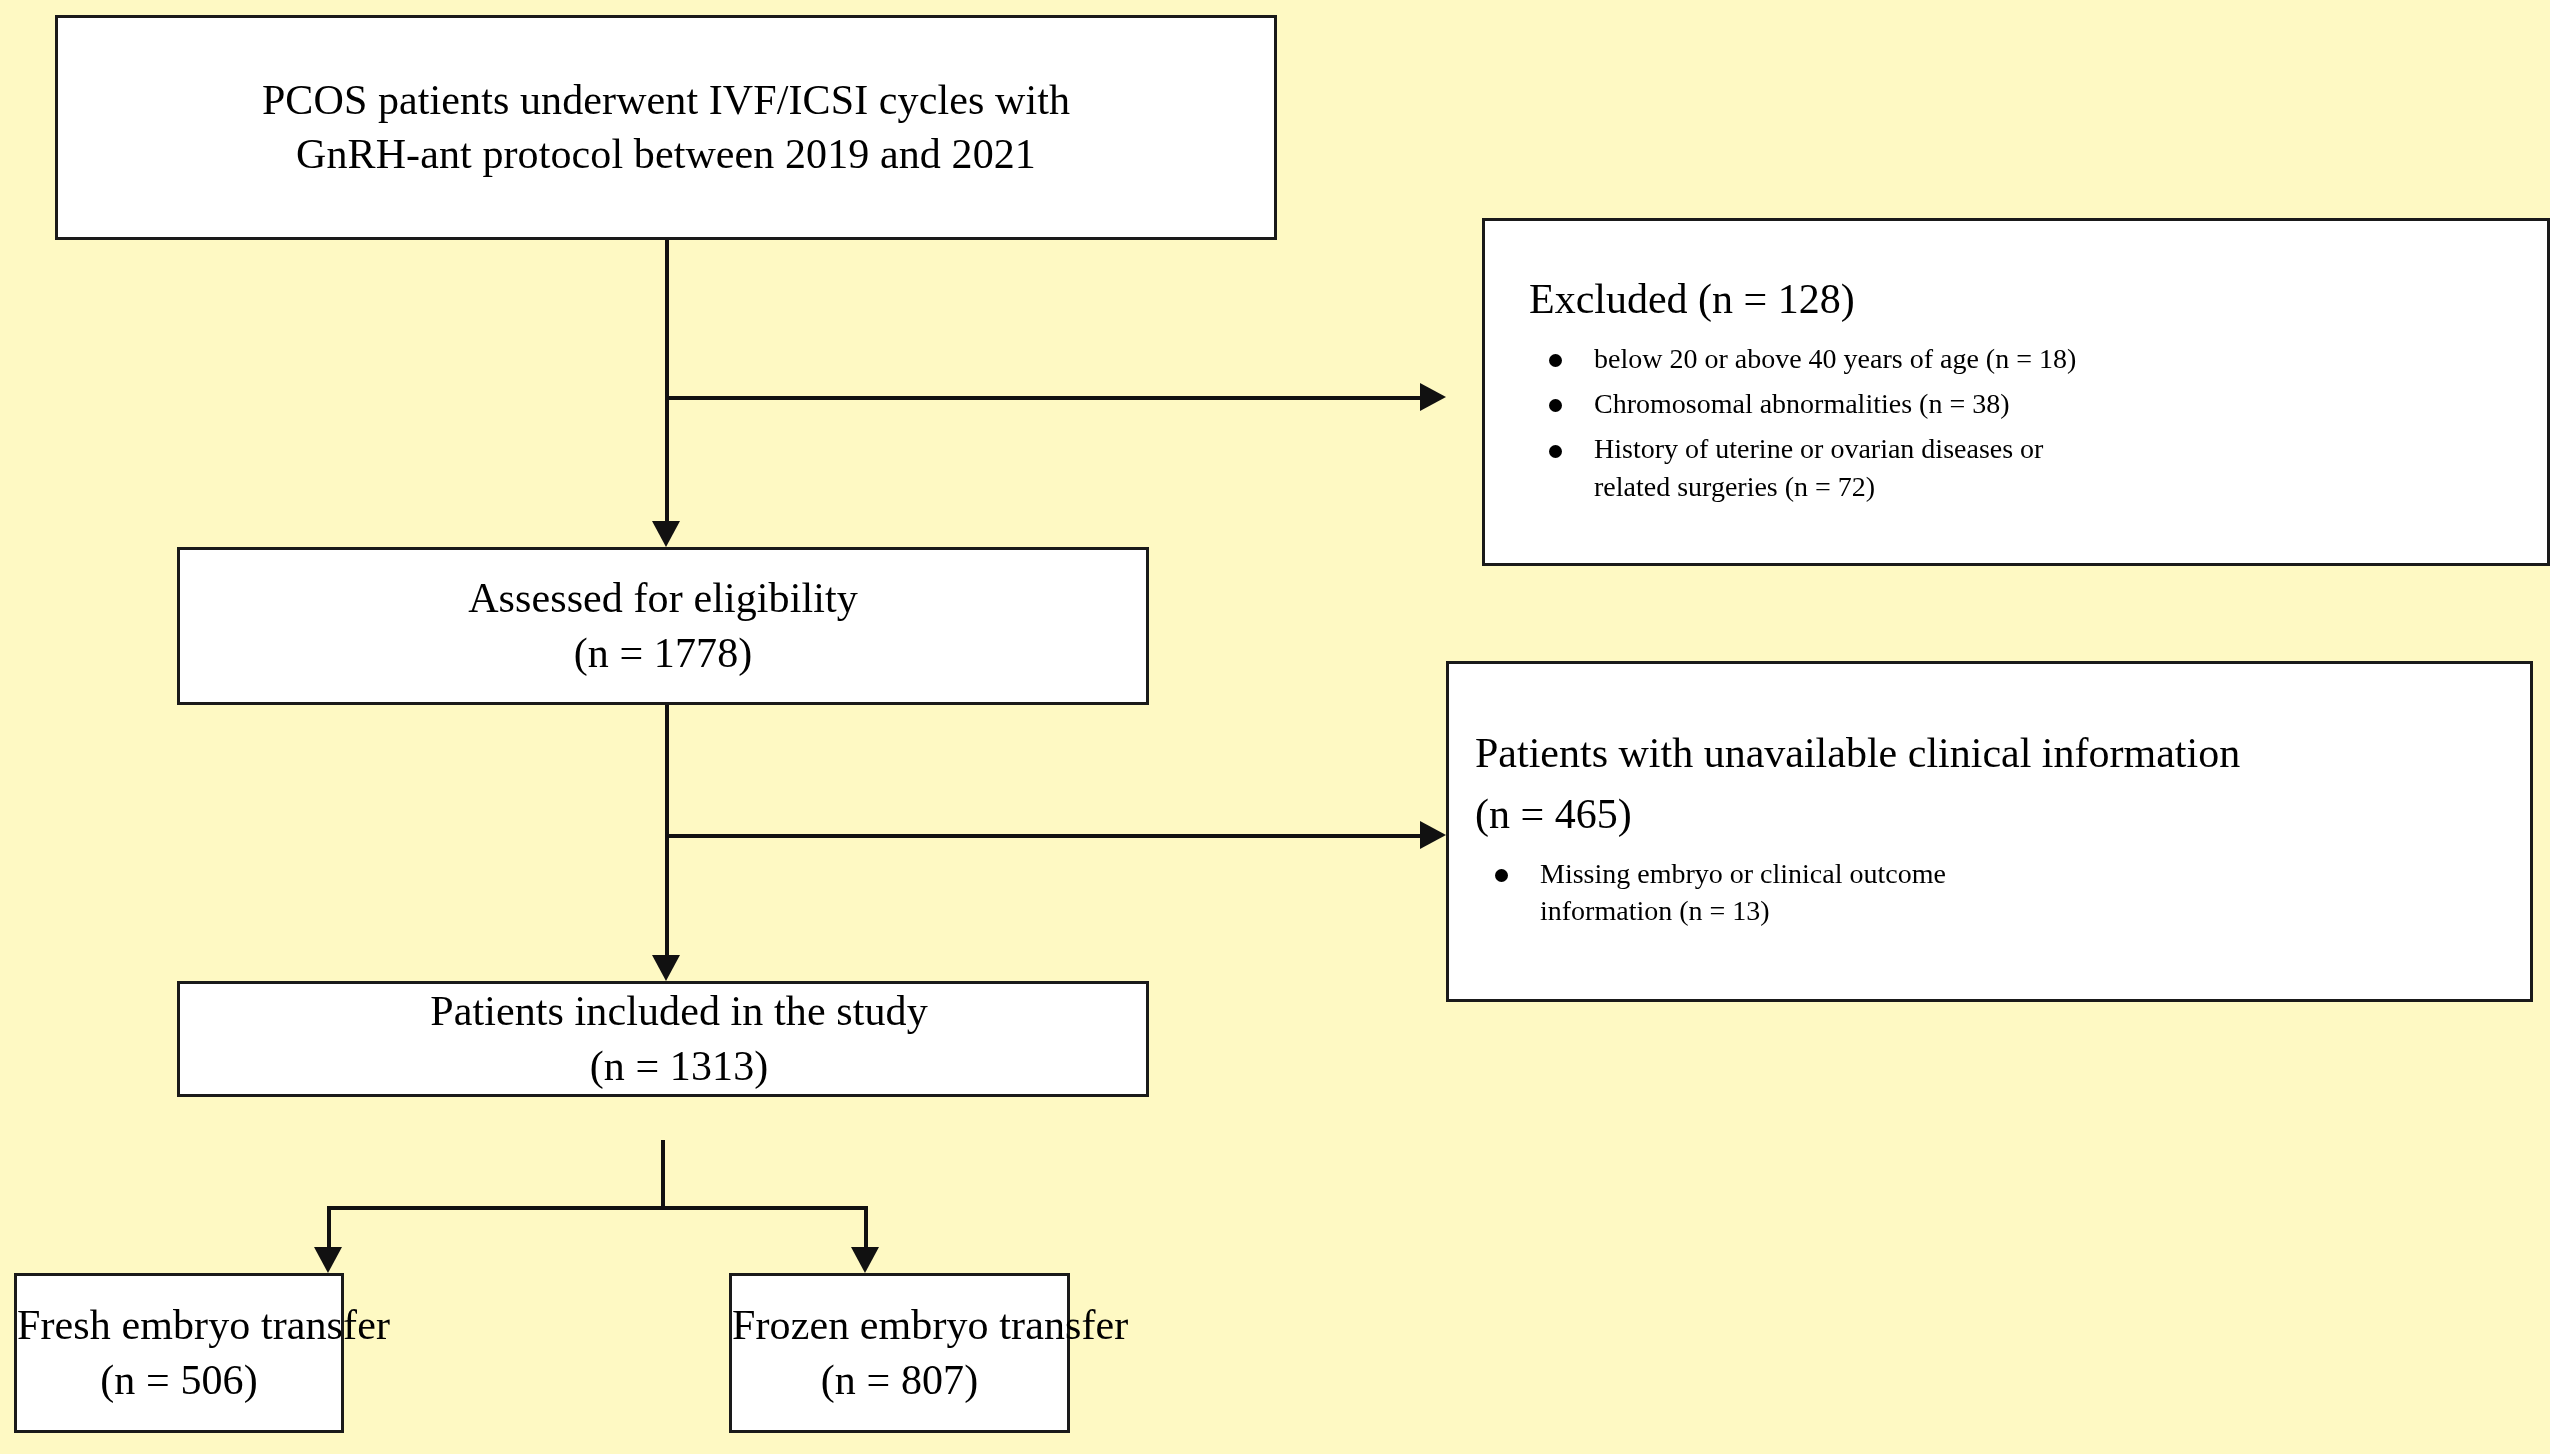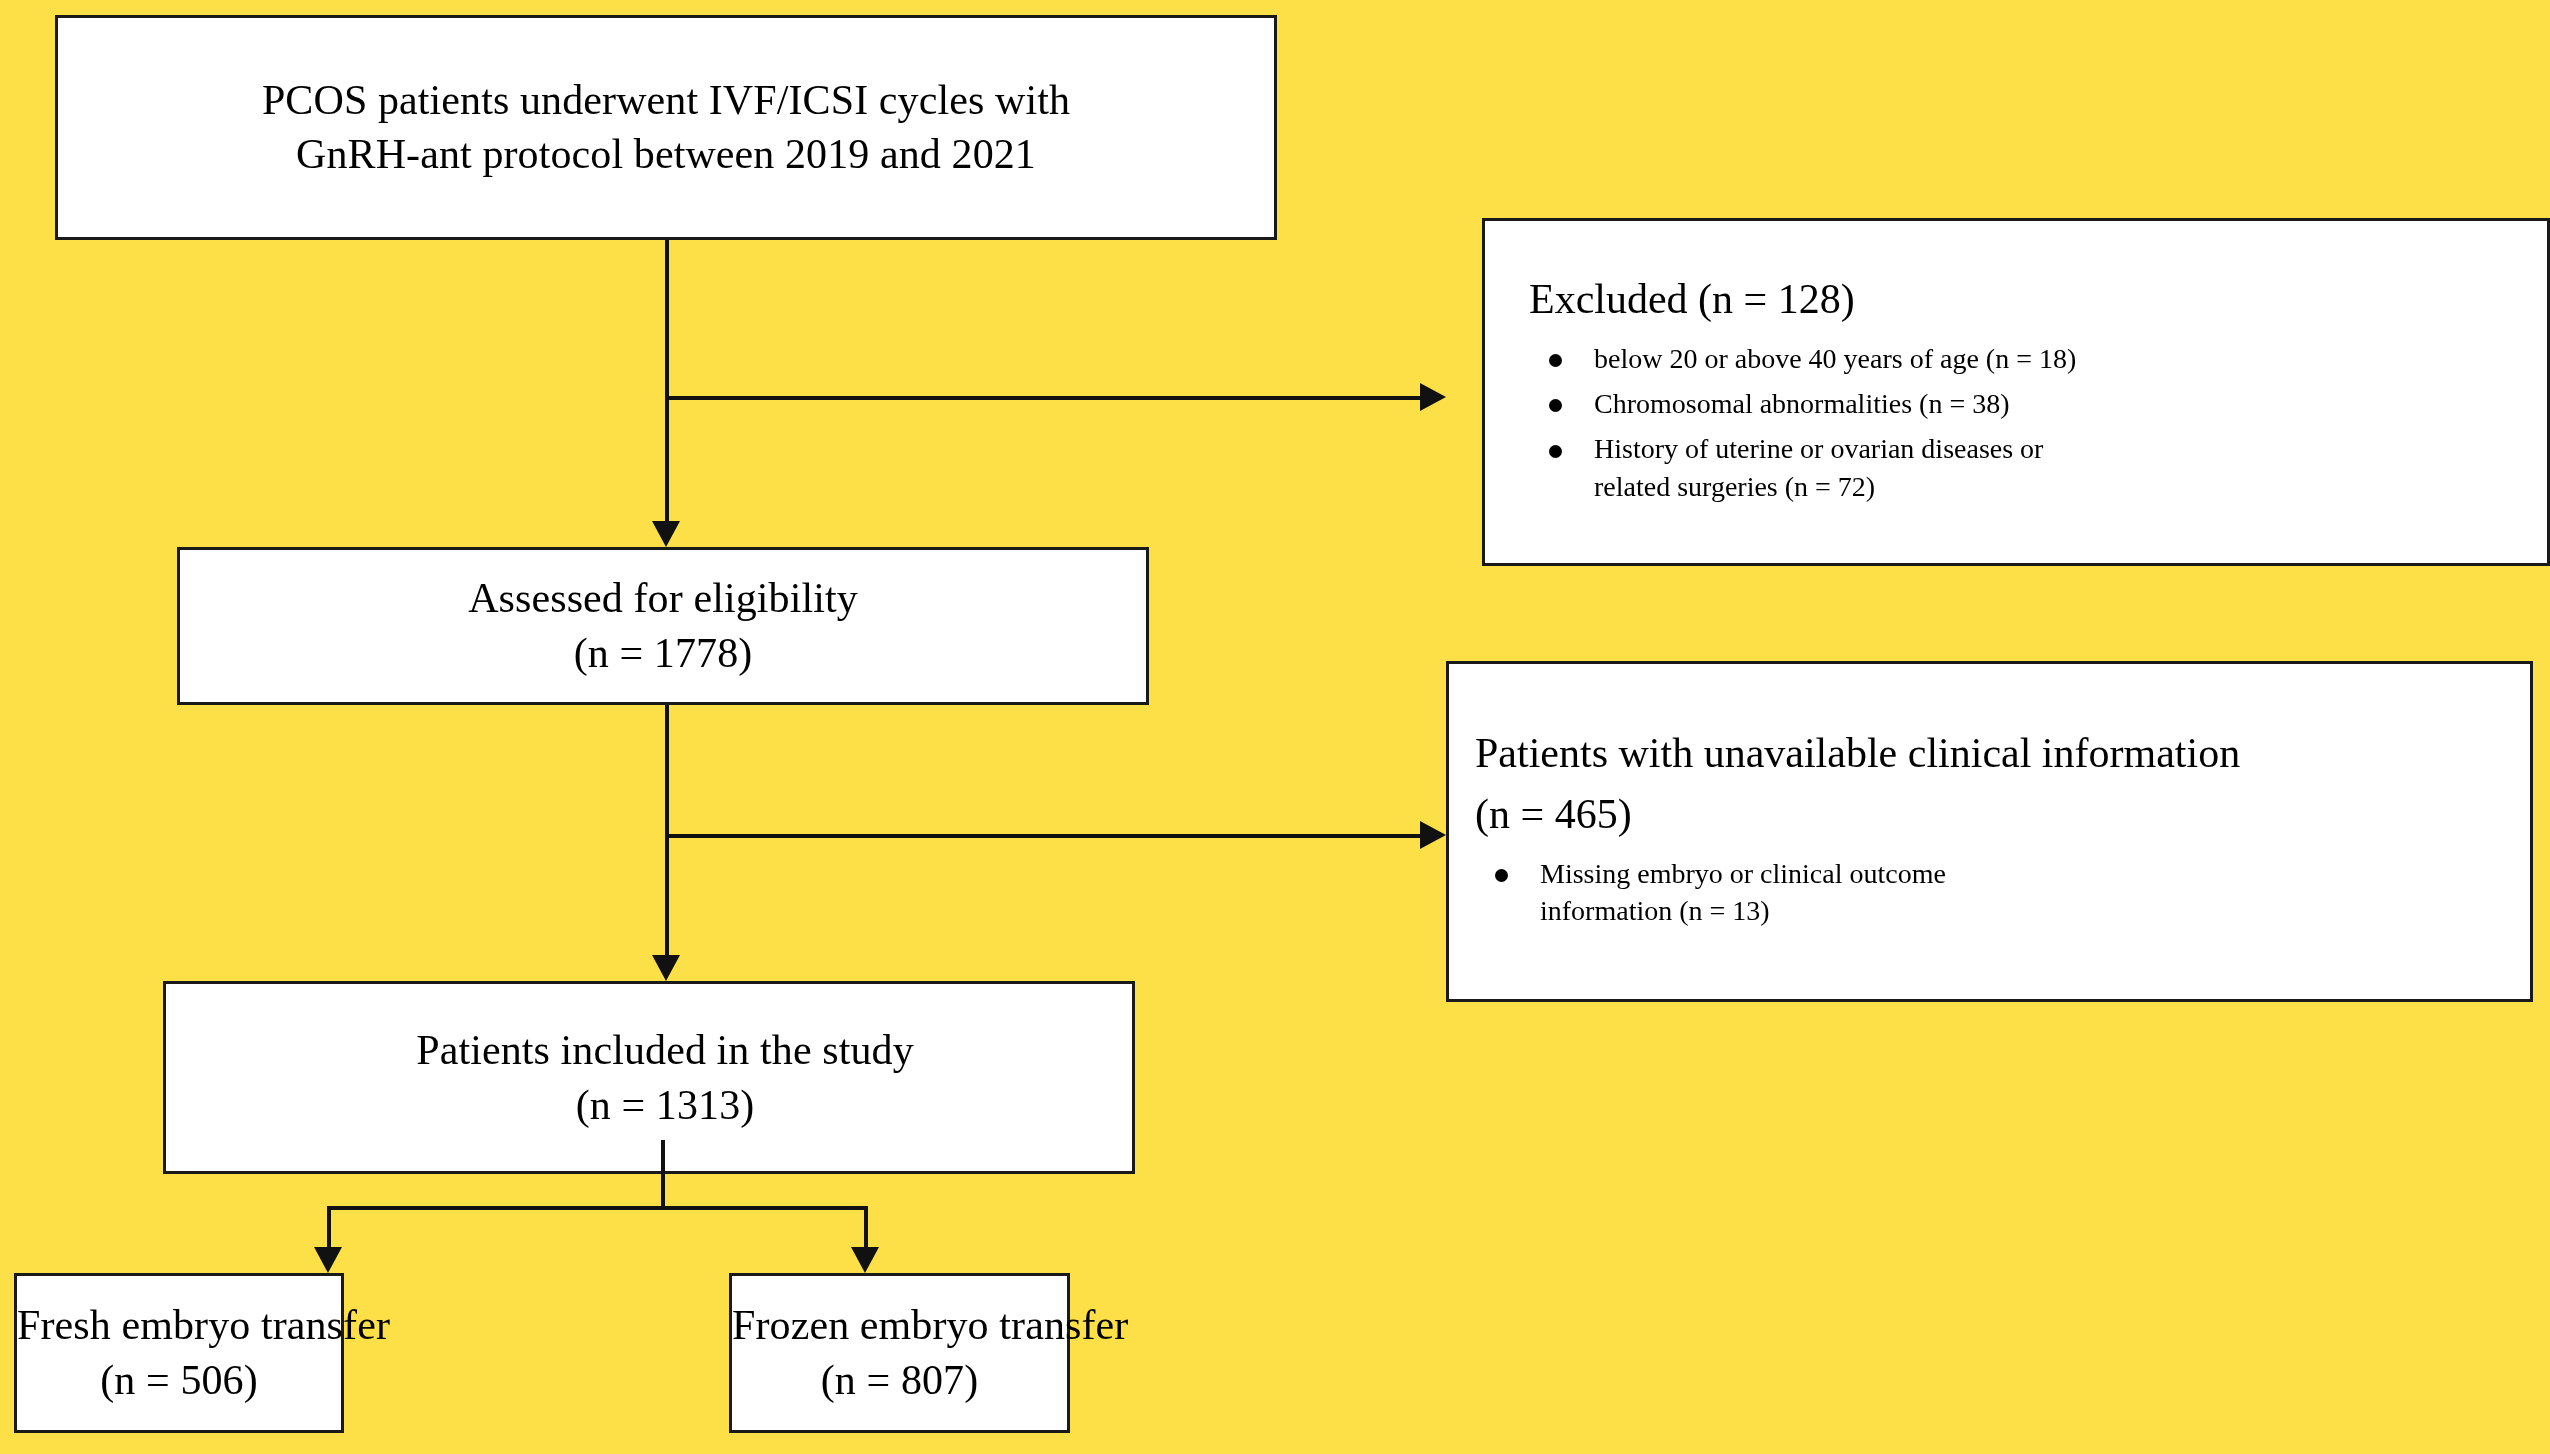--- a/index.html
+++ b/index.html
@@ -1,20 +1,20 @@
 <!DOCTYPE html>
 <html style="font-size:12.3px"><head>
 <meta charset="utf-8">
 <style>
   html,body{margin:0;padding:0;background:#ffffff;}
   #canvas{
     position:relative;
     width:2550px;
     height:1455px;
-    background:#fde047;
+    background:#fef9c3;
     font-family:"Liberation Serif","DejaVu Serif",serif;
     color:#000000;
     overflow:hidden;
   }
   .box{
     position:absolute;
     box-sizing:border-box;
     border:3.1px solid #1a1a1a;
     background:#ffffff;
     display:flex;
@@ -118,21 +118,21 @@
     <div class="listhead">(n = 465)</div>
     <ul class="bullets">
       <li>
         <span class="dot"></span>
         <span>Missing embryo or clinical outcome</span><br>
         <span>information (n = 13)</span>
       </li>
     </ul>
   </div>
 
-  <div class="box center" style="left:163px;top:981px;width:972px;height:193px;padding-left:32px;">
+  <div class="box center" style="left:177px;top:981px;width:972px;height:116px;padding-left:32px;">
     <div class="line">Patients included in the study</div>
     <div class="line">(n = 1313)</div>
   </div>
 
   <div class="v" style="left:661px;top:1140px;height:67px;"></div>
   <div class="h" style="left:327px;top:1206px;width:541px;"></div>
   <div class="v" style="left:327px;top:1206px;height:41px;"></div>
   <div class="arrow-down" style="left:314px;top:1247px;"></div>
   <div class="v" style="left:864px;top:1206px;height:41px;"></div>
   <div class="arrow-down" style="left:851px;top:1247px;"></div>

